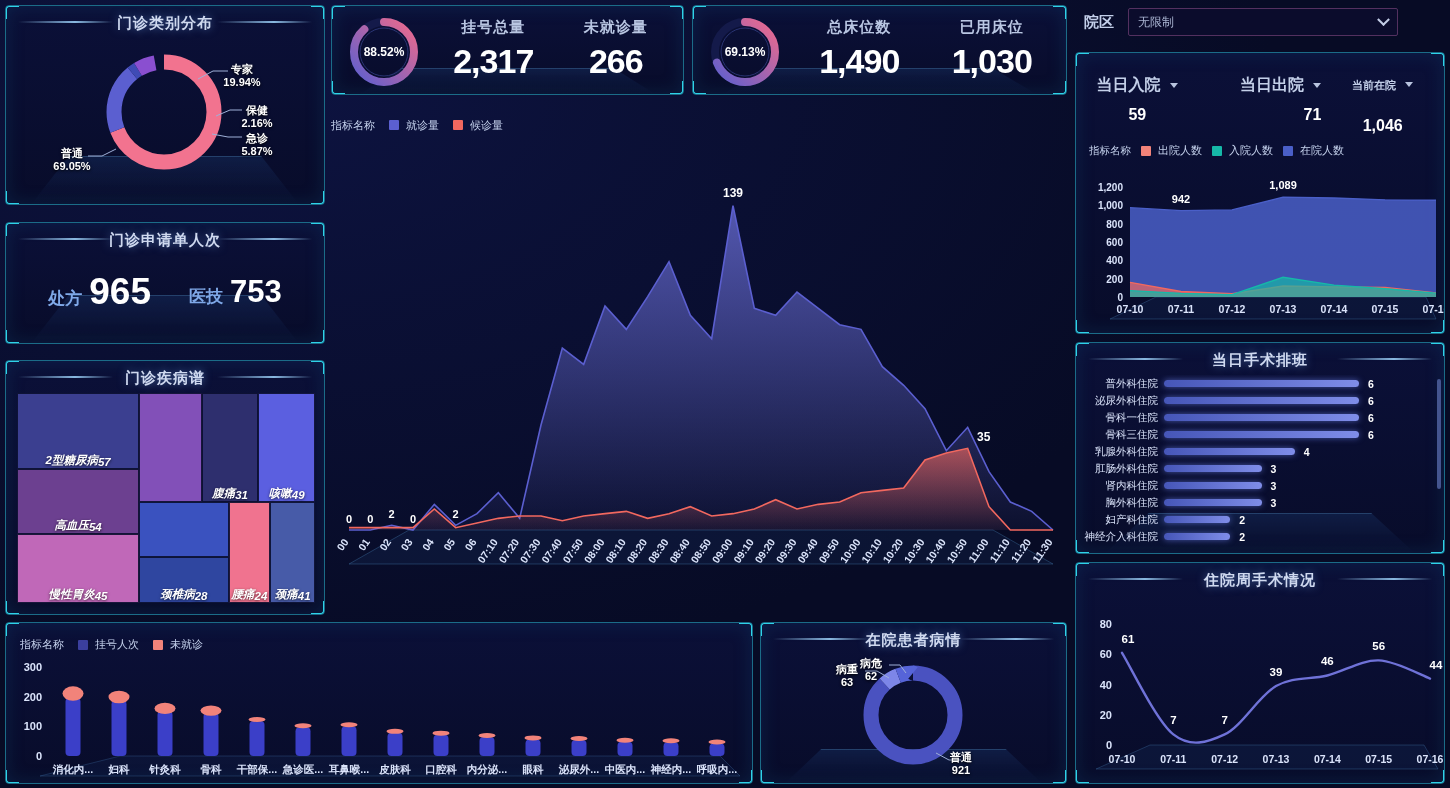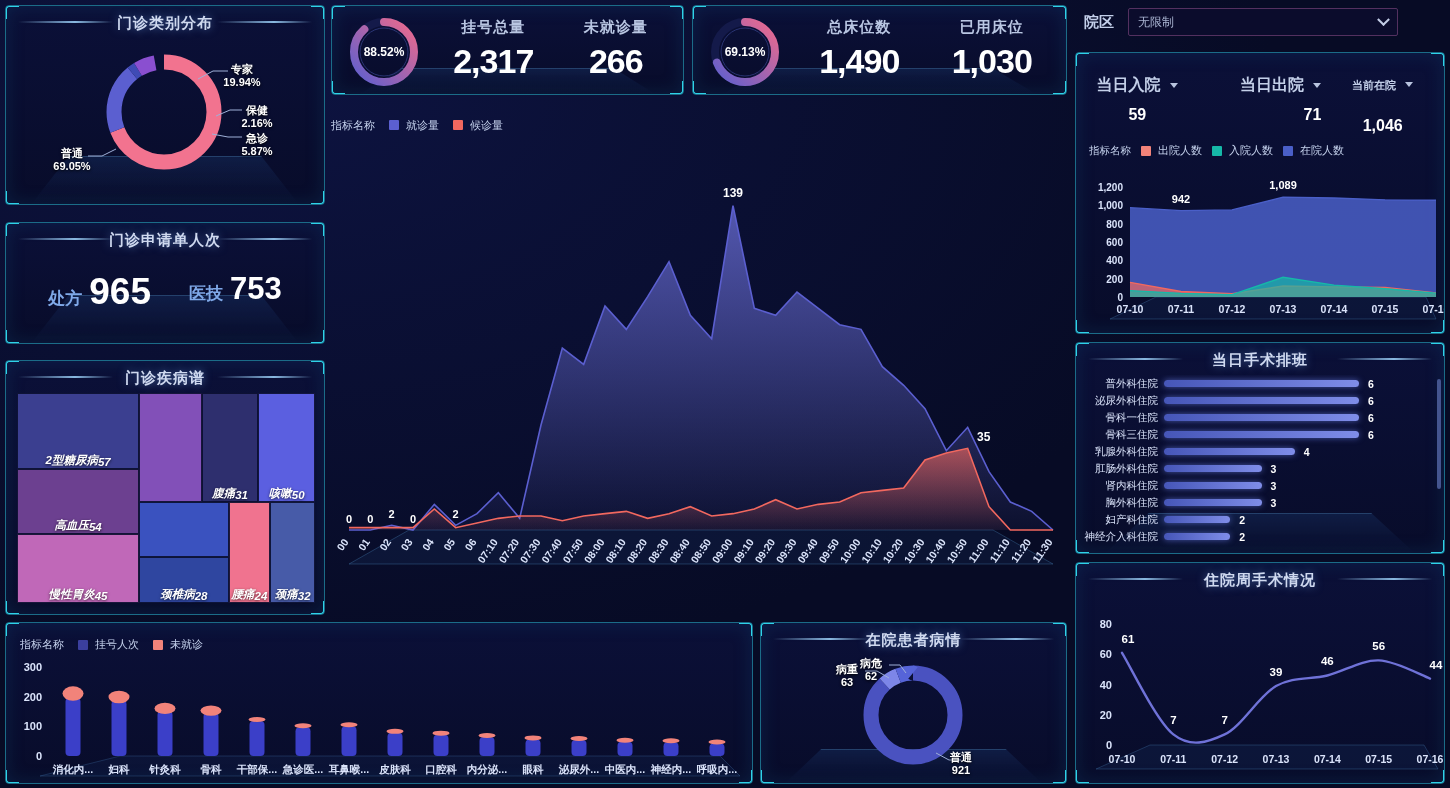--- a/index.html
+++ b/index.html
@@ -124,21 +124,21 @@
   </div>
 
   <div class="panel cyan" style="left:5px; top:222px; width:320px; height:122px;">
     <div class="corner c-tl"></div>
     <div class="corner c-tr"></div>
     <div class="corner c-bl"></div>
     <div class="corner c-br"></div>
     <div class="ptitle">门诊申请单人次</div>
     <div class="floor"></div>
     <div style="position:absolute; top:48px; left:0; width:100%; display:flex;
-                justify-content:center; gap:38px; align-items:flex-start;">
+                justify-content:center; gap:38px; align-items:center;">
       <div style="display:flex; align-items:baseline; gap:7px;">
         <span style="font-size:17px; font-weight:bold; color:#7fa8e8;">处方</span>
         <span style="font-size:37px; font-weight:bold; color:#fff;">965</span>
       </div>
       <div style="display:flex; align-items:baseline; gap:7px;">
         <span style="font-size:17px; font-weight:bold; color:#7fa8e8;">医技</span>
         <span style="font-size:31px; font-weight:bold; color:#fff;">753</span>
       </div>
     </div>
   </div>
@@ -162,34 +162,34 @@
           <span>慢性胃炎</span>
           <b>45</b>
         </div>
         <div class="tm-cell" style="left: 41%; top: 0%; width: 21%; height: 52%; background: rgb(130, 80, 184);"></div>
         <div class="tm-cell" style="left: 62%; top: 0%; width: 19%; height: 52%; background: rgb(46, 47, 110);">
           <span>腹痛</span>
           <b>31</b>
         </div>
         <div class="tm-cell" style="left: 81%; top: 0%; width: 19%; height: 52%; background: rgb(91, 95, 224);">
           <span>咳嗽</span>
-          <b>50</b>
+          <b>49</b>
         </div>
         <div class="tm-cell" style="left: 41%; top: 52%; width: 30%; height: 26%; background: rgb(58, 82, 191);"></div>
         <div class="tm-cell" style="left: 41%; top: 78%; width: 30%; height: 22%; background: rgb(47, 70, 160);">
           <span>颈椎病</span>
           <b>28</b>
         </div>
         <div class="tm-cell" style="left: 71%; top: 52%; width: 14%; height: 48%; background: rgb(240, 115, 143);">
           <span>腰痛</span>
           <b>24</b>
         </div>
         <div class="tm-cell" style="left: 85%; top: 52%; width: 15%; height: 48%; background: rgb(71, 91, 168);">
           <span>颈痛</span>
-          <b>32</b>
+          <b>41</b>
         </div>
       </div>
   </div>
 
   <div class="panel cyan" style="left:331px; top:5px; width:353px; height:90px;">
     <div class="corner c-tl"></div>
     <div class="corner c-tr"></div>
     <div class="corner c-bl"></div>
     <div class="corner c-br"></div>
     <div class="floor" style="height:26px;"></div>

